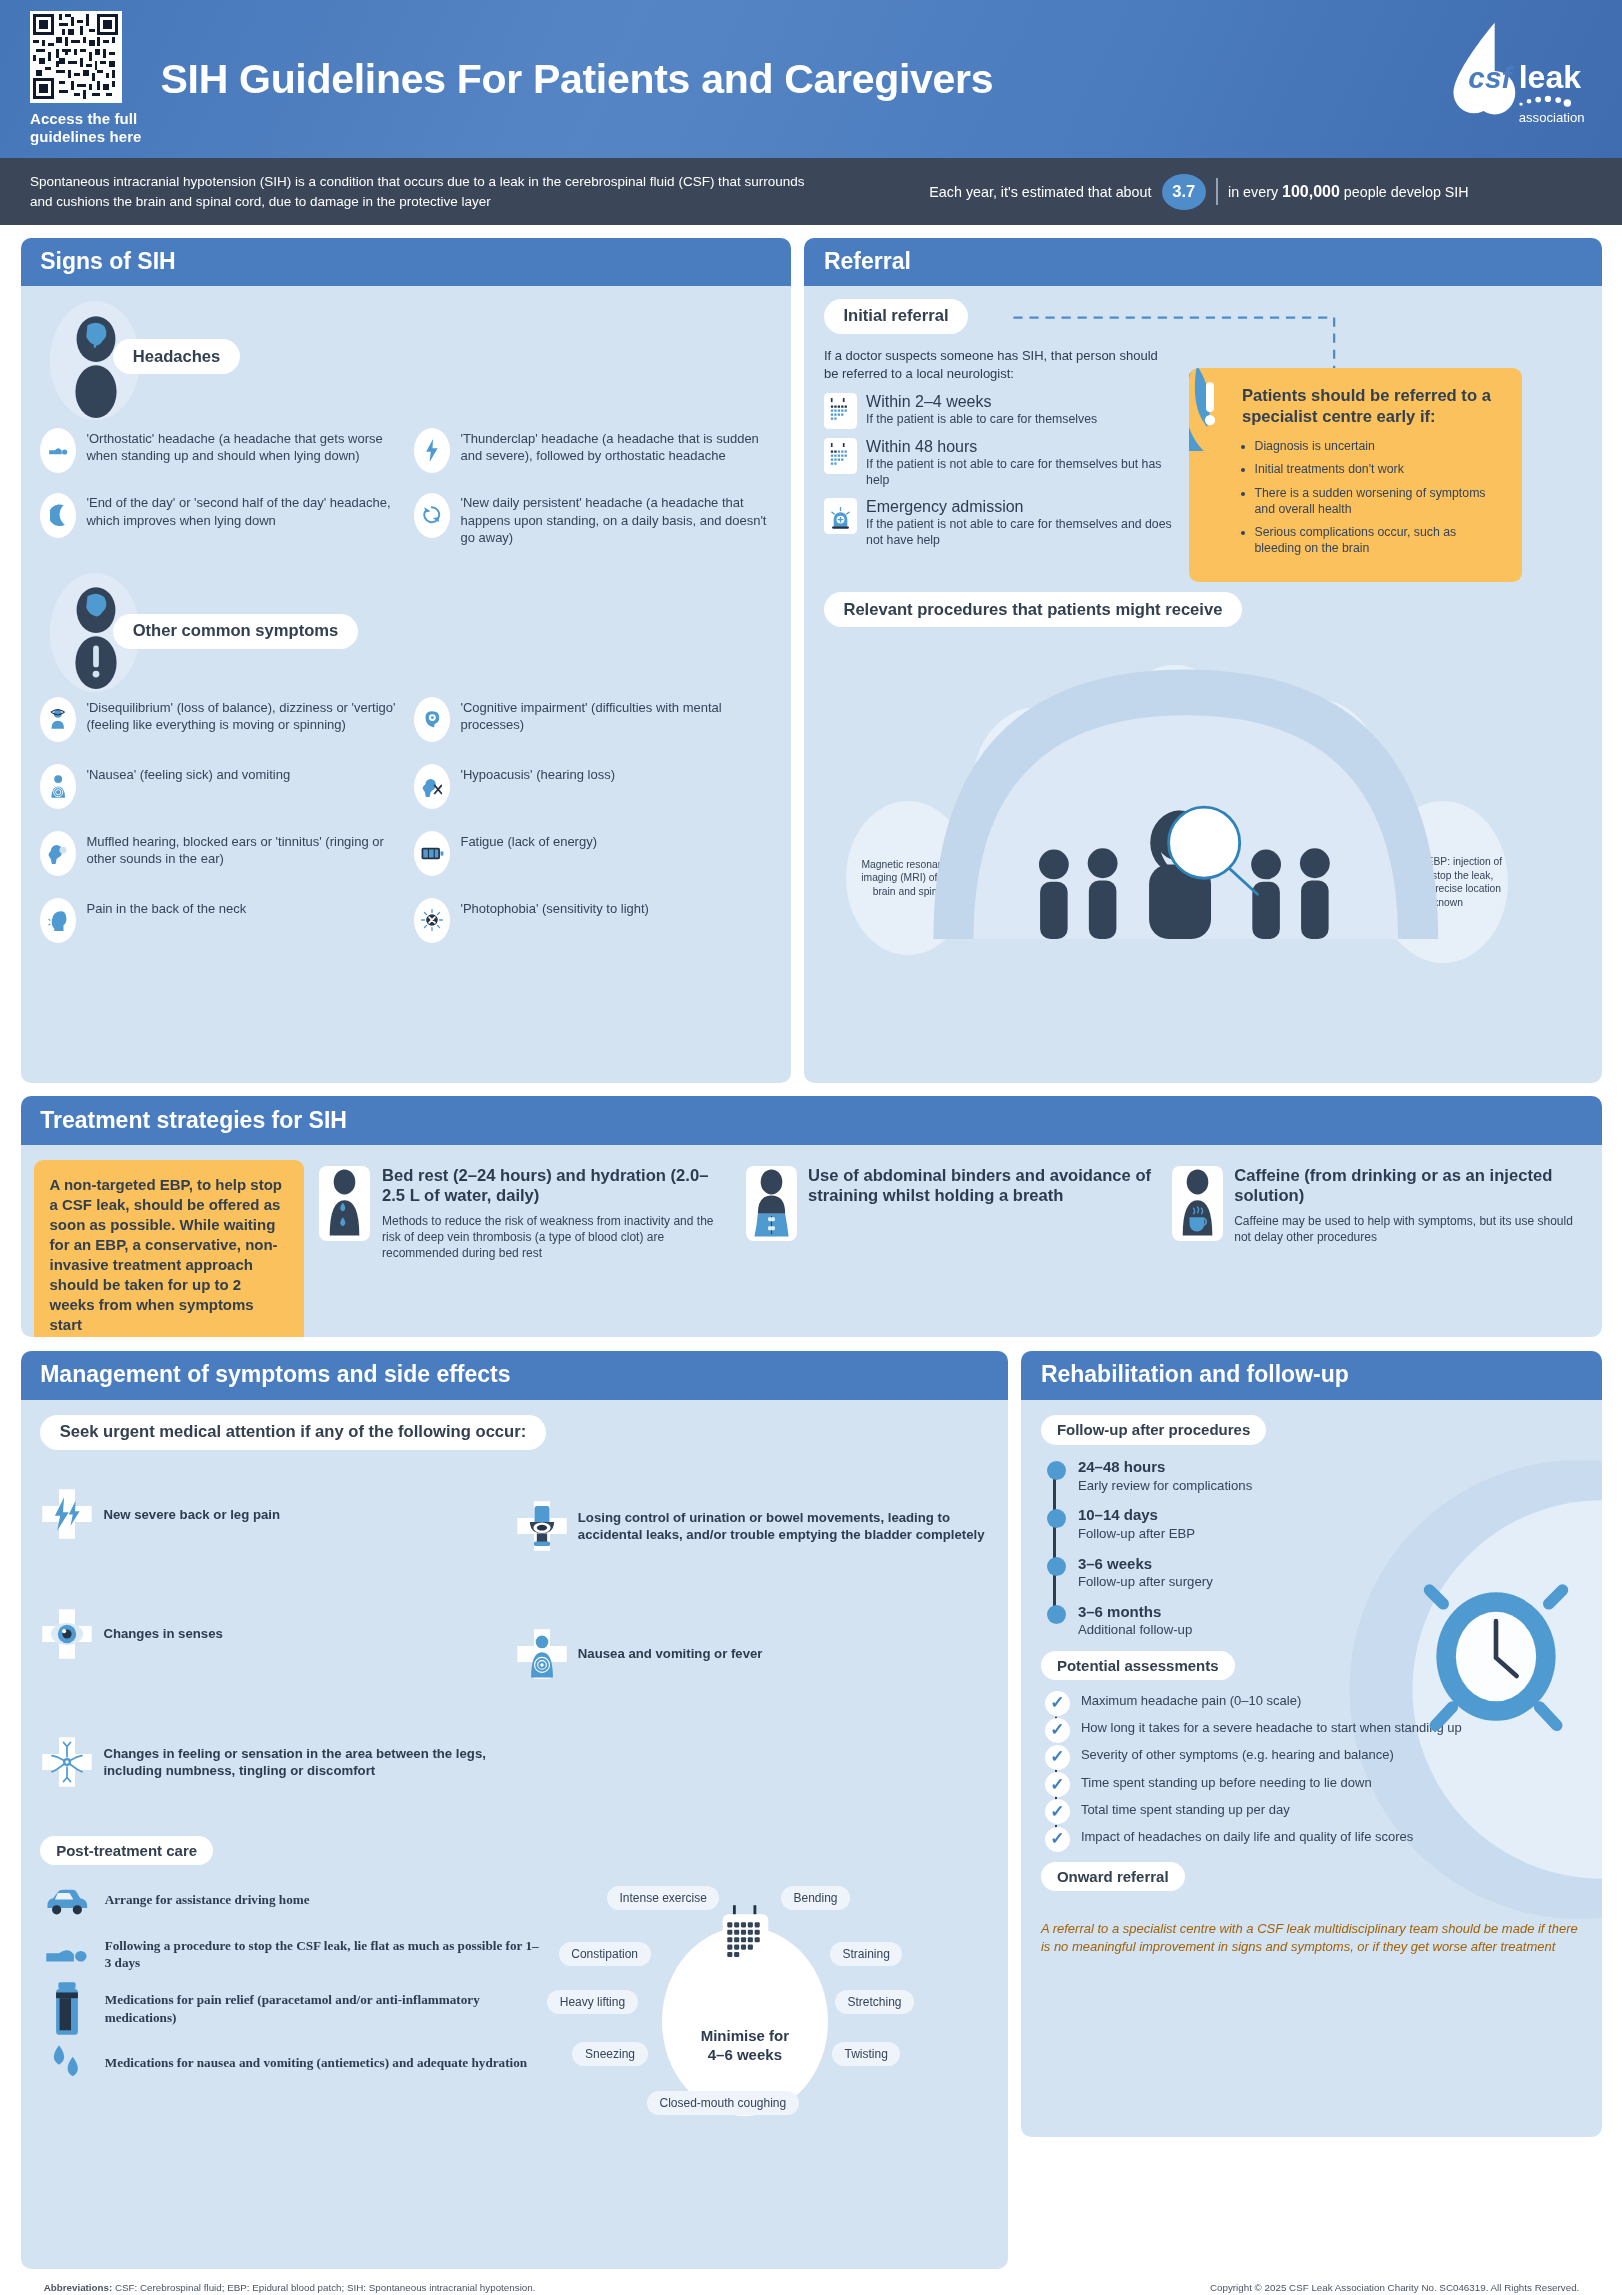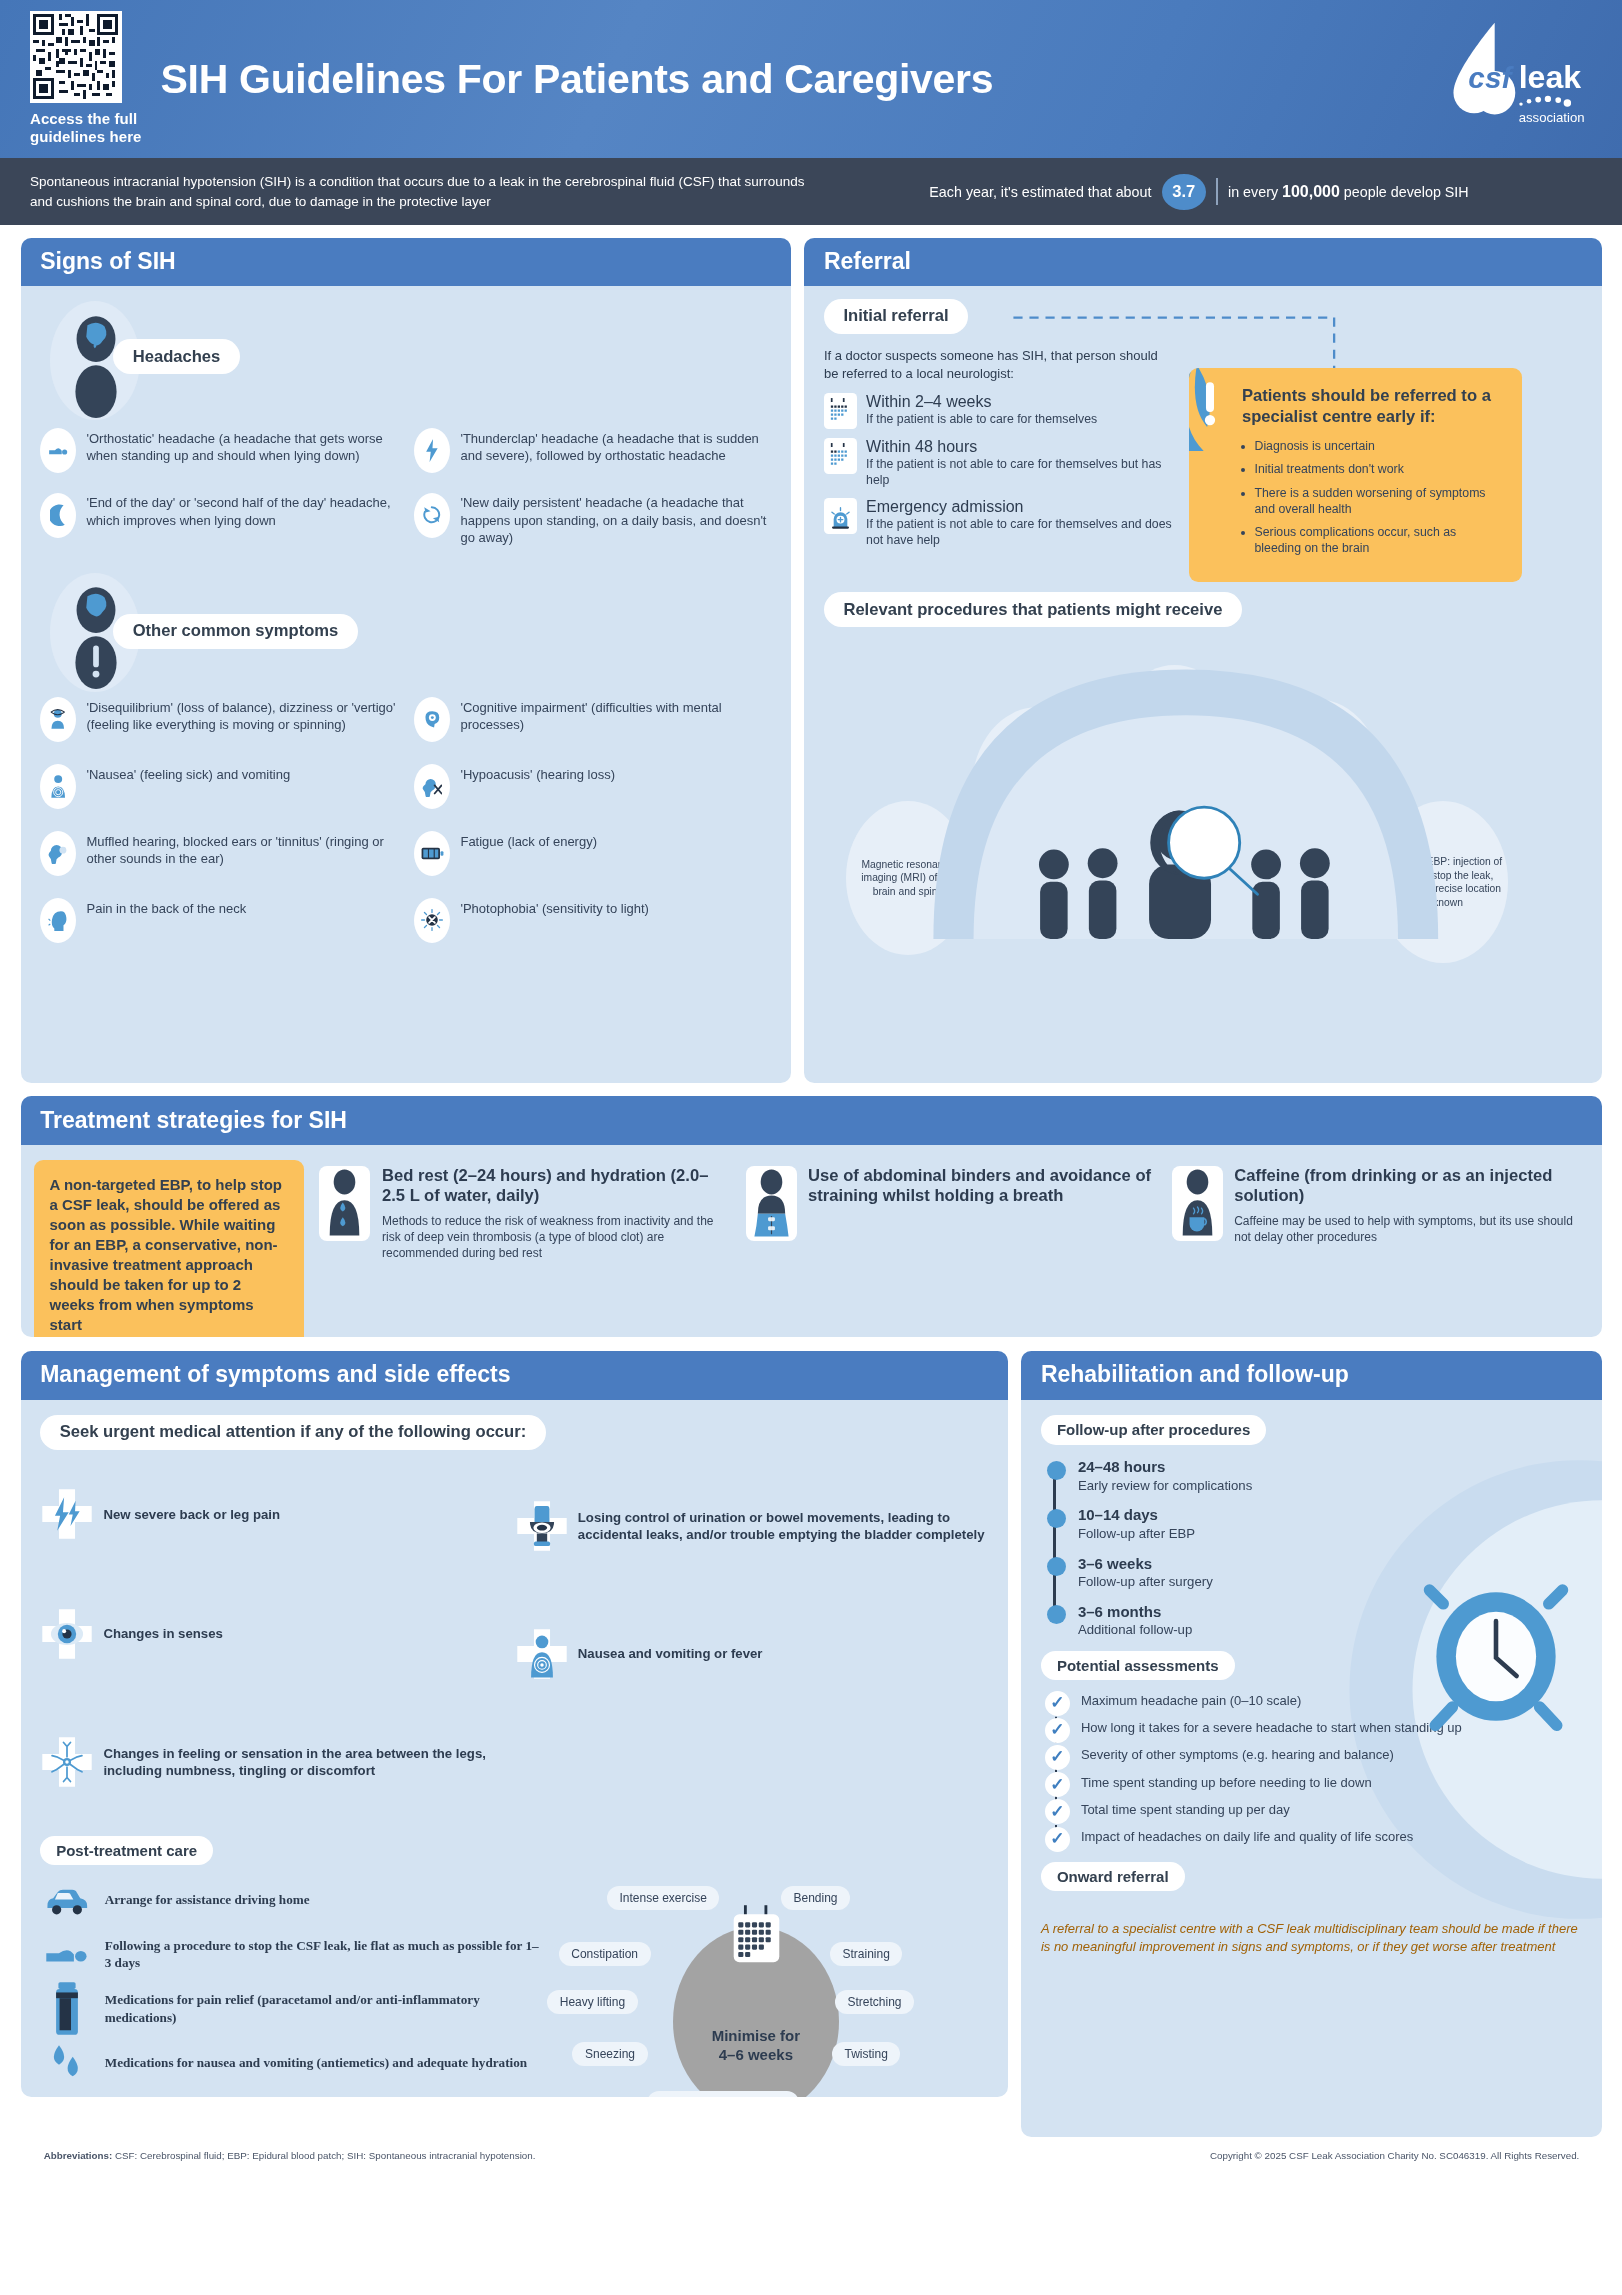--- a/index.html
+++ b/index.html
@@ -129,22 +129,22 @@
   .pt-item .txt { font-size:13.2px; font-weight:700; line-height:1.3; color:#2d3c50;}
   .pt-ic { width:53px; height:44px; flex:0 0 auto; display:flex; align-items:center; justify-content:center;}
 
   
   .wheel { position:relative; width: 419px; height: 258px; }
   .wtag {
     position:absolute; background:#eef4fa; border-radius:17px; padding:5.2px 12.6px;
     font-size:12px; color:#35445a; white-space:nowrap;
   }
   .wcenter {
-    position:absolute; left:128px; top:49px; width:166px; height:189px;
-    border-radius:50%; background:#a3a3a3;
+    position:absolute; left:117px; top:49px; width:166px; height:189px;
+    border-radius:50%; background:#ffffff;
     display:flex; flex-direction:column; align-items:center; justify-content:flex-end;
     padding-bottom:51px; text-align:center;
   }
   .wcenter span { font-size:15px; font-weight:700; line-height:1.25; color:#2d3c50;}
 
   
   .tl { position:relative; padding-left: 37px; margin-top: 13.8px;}
   .tl-line { position:absolute; left:12.6px; top:10.3px; bottom:24px; width:2.9px; background:#2d3c50;}
   .tl-item { position:relative; margin-bottom:13.8px;}
   .tl-dot { position:absolute; left:-31px; top:2.3px; width:19.5px; height:19.5px; border-radius:50%; background:#4e9ad1;}
@@ -678,21 +678,21 @@
               <p>Caffeine may be used to help with symptoms, but its use should not delay other procedures</p>
             </div>
           </div>
         </div>
       </div>
     </div>
   </div>
 
   <div class="row" style="margin-top:13.8px;">
 
-    <div class="panel" style="width:987px;height:746px;">
+    <div class="panel" style="width:987px;height:918px;">
       <div class="panel-head">Management of symptoms and side effects</div>
       <div class="panel-body" style="padding:15px 19.5px 11.5px 19.5px;">
 
         <span class="pill">Seek urgent medical attention if any of the following occur:</span>
 
         <div class="grid2" style="margin-top:18.4px;column-gap:1px;">
           <div>
             <div class="m-item" style="height:92px;">
               <div class="cross-ic">
                 <svg width="54" height="54" viewBox="0 0 94 94">

